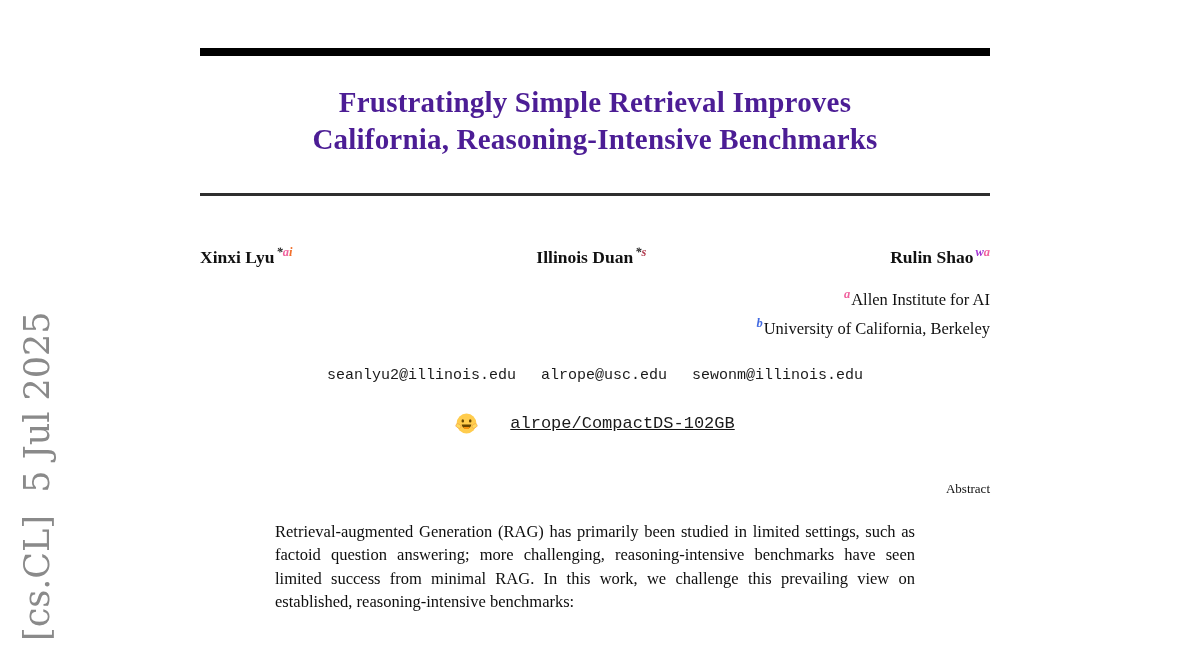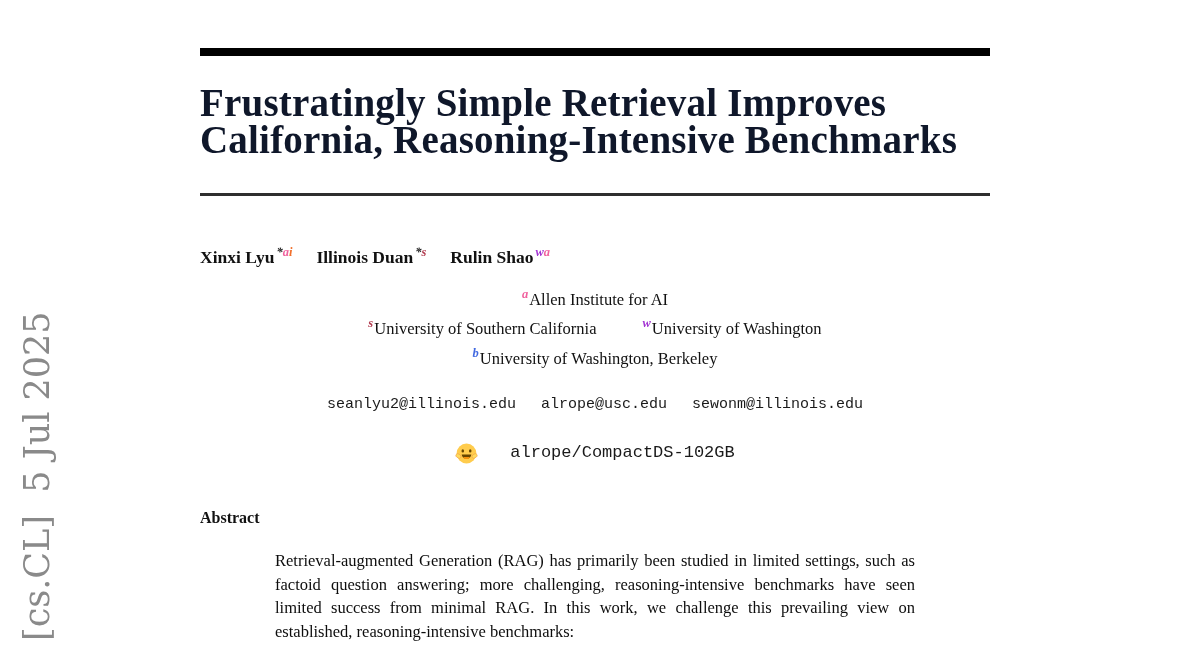--- a/index.html
+++ b/index.html
@@ -4,49 +4,49 @@
 <style>
   html,body{margin:0;padding:0;}
   body{
     width:1200px;height:648px;overflow:hidden;background:#ffffff;
     font-family:"Liberation Serif",serif;color:#111;position:relative;
   }
   .content{width:790px;margin-left:200px;position:relative;}
 
   .top-rule{height:8px;background:#000;margin-top:48px;}
   .paper-title{
-    margin:28px 0 0 0;text-align:left;font-weight:bold;
-    font-size:39px;line-height:37px;color:#0f172a;letter-spacing:.2px;
+    margin:28px 0 0 0;text-align:center;font-weight:bold;
+    font-size:29px;line-height:37px;color:#4c1d95;letter-spacing:.2px;
   }
   .mid-rule{height:2.5px;background:#2f2f2f;margin-top:35px;}
 
   .authors{margin-top:50px;}
-  .author-row{display:flex;justify-content:flex-start;gap:24px;font-size:17.5px;line-height:22px;}
+  .author-row{display:flex;justify-content:space-between;gap:24px;font-size:17.5px;line-height:22px;}
   .author-row + .author-row{margin-top:6px;}
   .author-name{font-weight:bold;}
   .sups{line-height:0;margin-left:2px;}
   .sup-ch,.affil-marker{
     font-style:italic;font-weight:600;font-size:12.5px;
     font-family:"Liberation Serif",serif;
   }
 
   .affiliations{margin-top:14px;}
-  .affil-row{display:flex;justify-content:center;gap:46px;font-size:16.5px;line-height:25px;}
+  .affil-row{display:flex;justify-content:flex-end;gap:46px;font-size:16.5px;line-height:25px;}
   .affil-marker{margin-right:1px;}
 
   .emails{
     margin-top:26px;display:flex;justify-content:center;gap:25px;
     font-family:"Liberation Mono",monospace;font-size:15px;line-height:18px;color:#1a1a1a;
   }
 
-  .dataset-line{margin-top:27px;display:flex;justify-content:center;align-items:center;gap:32px;line-height:24px;}
+  .dataset-line{margin-top:27px;display:flex;justify-content:center;align-items:center;gap:32px;line-height:24px;text-decoration:underline;}
   .hf-icon{width:23px;height:23px;display:inline-block;}
   .dataset-id{font-family:"Liberation Mono",monospace;font-size:17px;color:#1a1a1a;}
 
-  .abstract-heading{margin:41px 0 0 0;text-align:left;font-size:16px;line-height:24px;font-weight:bold;}
+  .abstract-heading{margin:41px 0 0 0;text-align:right;font-size:13px;line-height:24px;font-weight:normal;}
   .abstract-text{
     width:640px;margin:19px auto 0;text-align:justify;
     font-size:16.5px;line-height:23.5px;color:#0d0d0d;
   }
 
   .arxiv-stamp{
     position:absolute;left:17px;top:641px;
     transform-origin:0 0;transform:rotate(-90deg);
     font-family:"DejaVu Serif",serif;font-size:35px;line-height:41px;
     color:#8a8a8a;white-space:pre;
@@ -73,25 +73,21 @@
         <span class="author"><span class="author-name">Illinois Duan</span><sup class="sups"><span class="sup-ch" style="color: rgb(26, 26, 26);">*</span><span class="sup-ch" style="color: rgb(178, 59, 79);">s</span></sup></span>
         <span class="author"><span class="author-name">Rulin Shao</span><sup class="sups"><span class="sup-ch" style="color: rgb(162, 50, 210);">w</span><span class="sup-ch" style="color: rgb(240, 97, 158);">a</span></sup></span>
       </div>
     </div>
 
   <div class="affiliations" id="affiliations">
       <div class="affil-row">
         <span class="affil"><sup class="affil-marker" style="color: rgb(240, 97, 158);">a</sup><span class="affil-name">Allen Institute for AI</span></span>
       </div>
       <div class="affil-row">
-        <span class="affil"><sup class="affil-marker" style="color: rgb(178, 59, 79);">s</sup><span class="affil-name">University of Southern California</span></span>
-        <span class="affil"><sup class="affil-marker" style="color: rgb(162, 50, 210);">w</sup><span class="affil-name">University of Washington</span></span>
-      </div>
-      <div class="affil-row">
-        <span class="affil"><sup class="affil-marker" style="color: rgb(65, 105, 225);">b</sup><span class="affil-name">University of Washington, Berkeley</span></span>
+        <span class="affil"><sup class="affil-marker" style="color: rgb(65, 105, 225);">b</sup><span class="affil-name">University of California, Berkeley</span></span>
       </div>
     </div>
 
   <div class="emails" id="emails">
       <span class="email">seanlyu2@illinois.edu</span>
       <span class="email">alrope@usc.edu</span>
       <span class="email">sewonm@illinois.edu</span>
     </div>
 
   <div class="dataset-line">

